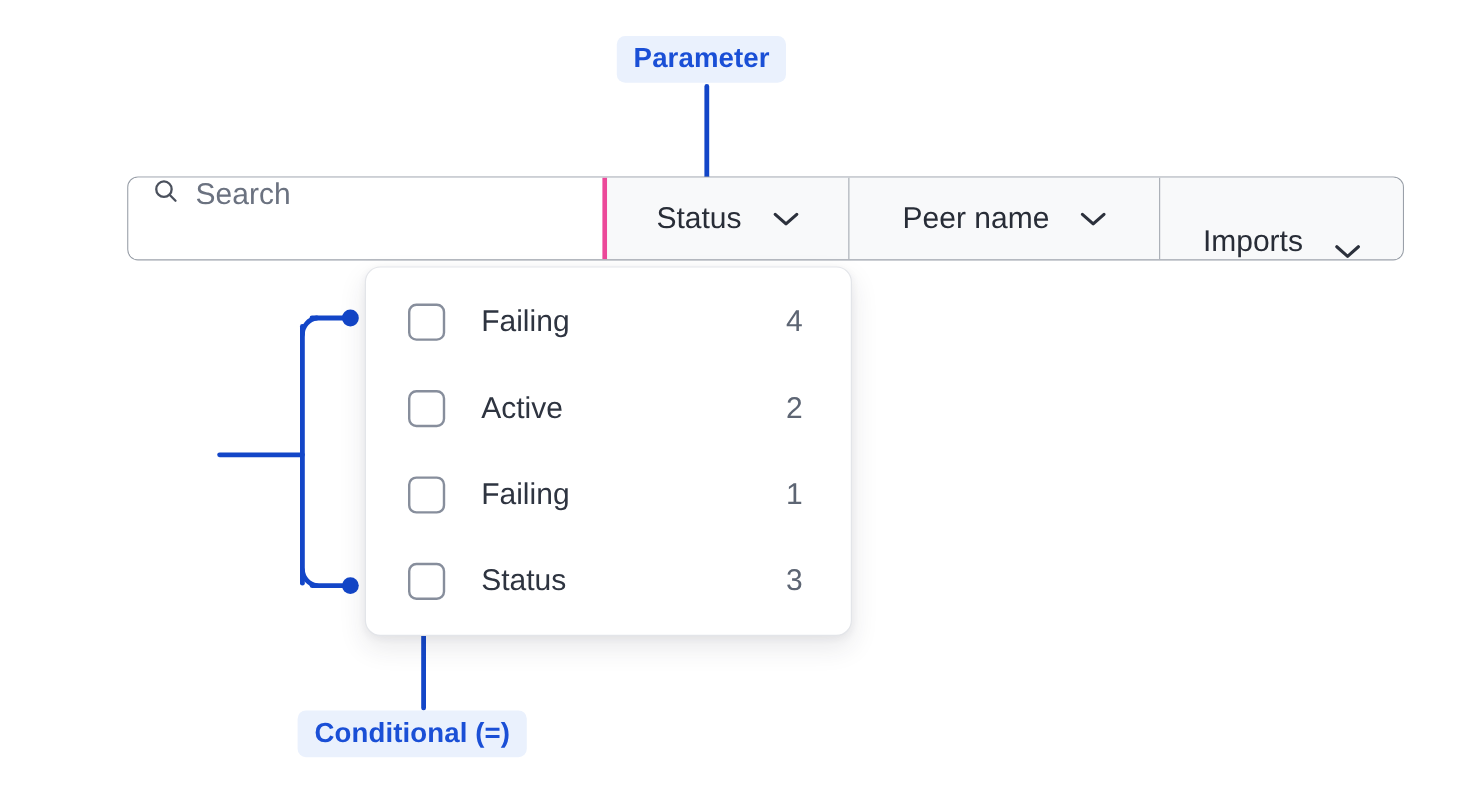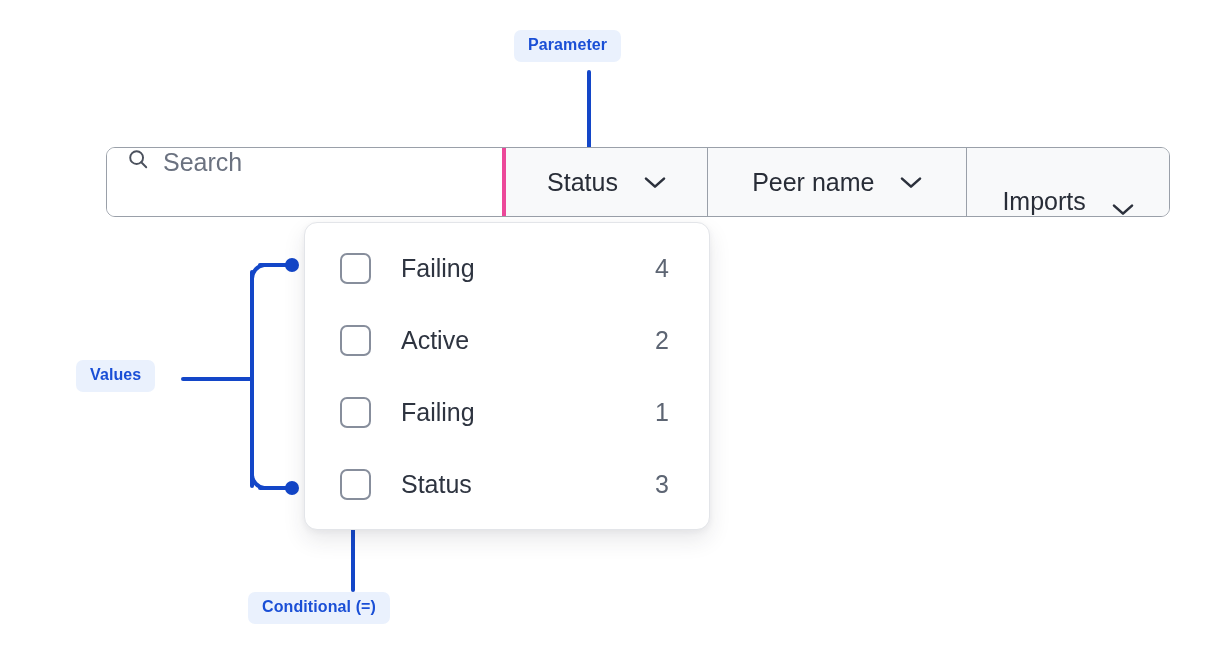--- a/index.html
+++ b/index.html
@@ -17,21 +17,21 @@
     position: relative;
     width: 1224px;
     height: 660px;
   }
 
   
   .callout {
     position: absolute;
     background: #eaf1fd;
     color: #1a4fd6;
-    font-size: 16px;
+    font-size: 23px;
     font-weight: 700;
     letter-spacing: 0.1px;
     border-radius: 7px;
     padding: 7px 14px 9px 14px;
     white-space: nowrap;
     line-height: 1;
   }
   #callout-parameter { left: 514px; top: 30px; }
   #callout-values    { left: 76px;  top: 360px; }
   #callout-conditional { left: 248px; top: 592px; }
@@ -184,21 +184,20 @@
     <g fill="#1346c8" stroke="none">
       <circle cx="589" cy="154" r="7"></circle>
       <circle cx="292" cy="265" r="7"></circle>
       <circle cx="292" cy="488" r="7"></circle>
       <circle cx="353" cy="490" r="7"></circle>
     </g>
   </svg>
 
   <div class="callout" id="callout-parameter">Parameter</div>
 
-  <div class="callout" id="callout-values">Values</div>
 
   <div class="callout" id="callout-conditional">Conditional (=)</div>
 
   <div id="filter-bar">
 
     <div class="search-cell">
       <span>
         <svg class="search-icon" viewBox="0 0 24 24" fill="none" stroke="#4b515d" stroke-width="2.1" stroke-linecap="round">
           <circle cx="10.5" cy="10.5" r="7"></circle>
           <line x1="15.6" y1="15.6" x2="21" y2="21"></line>

